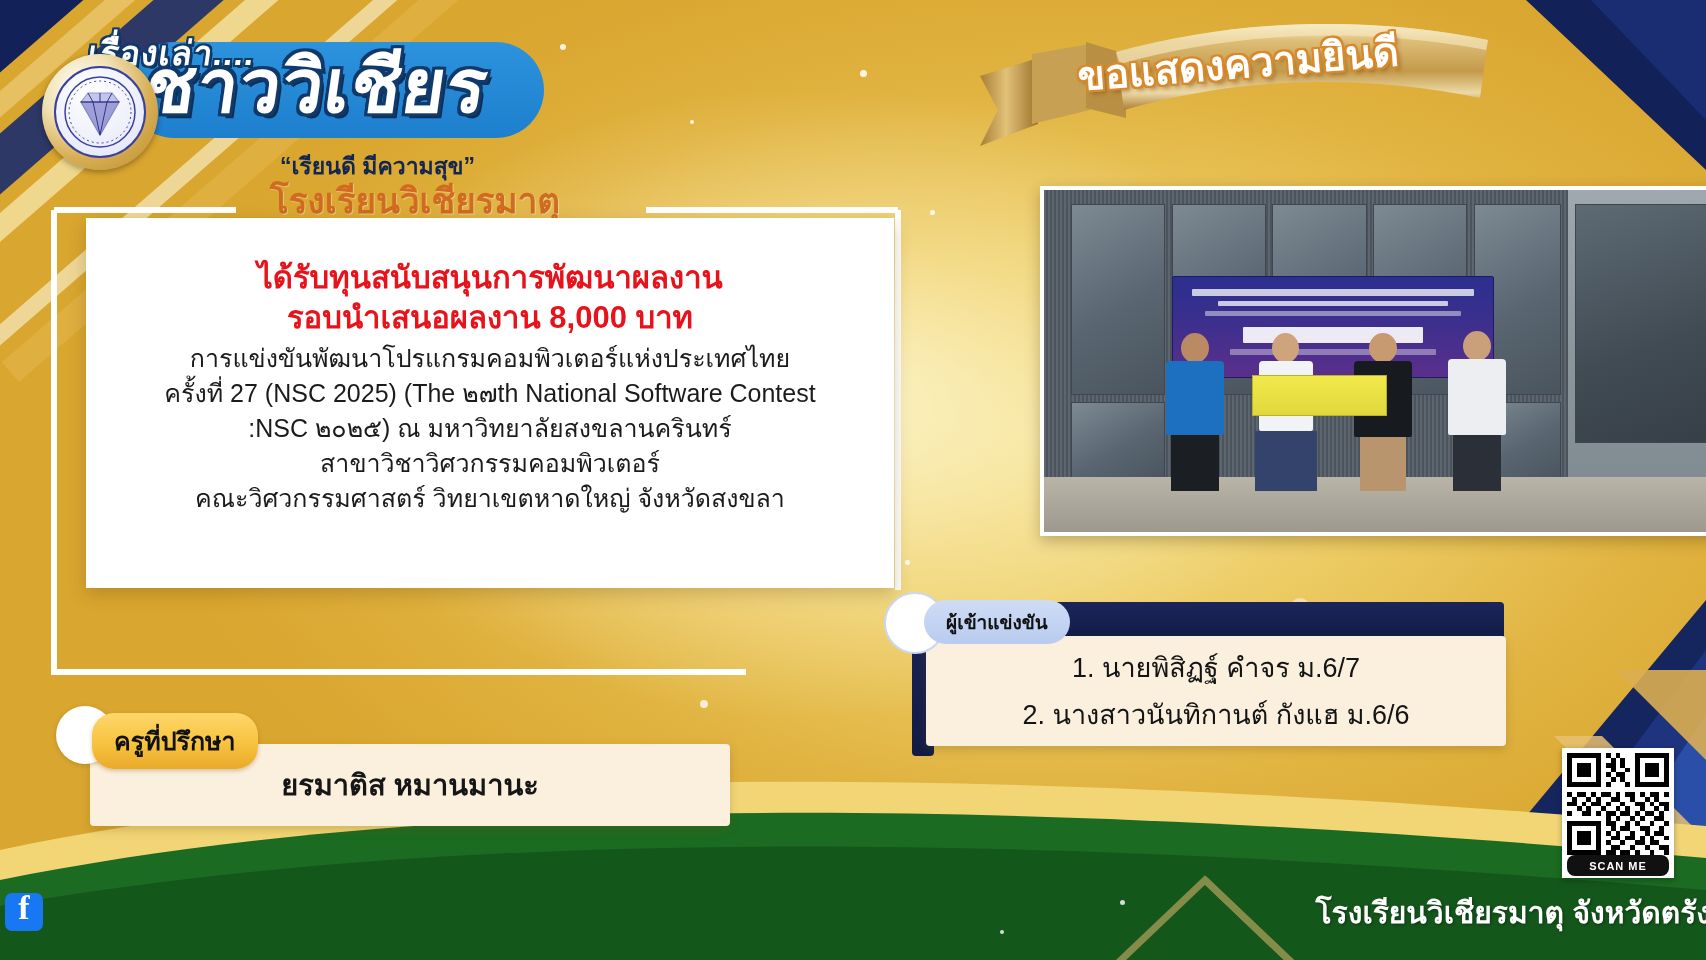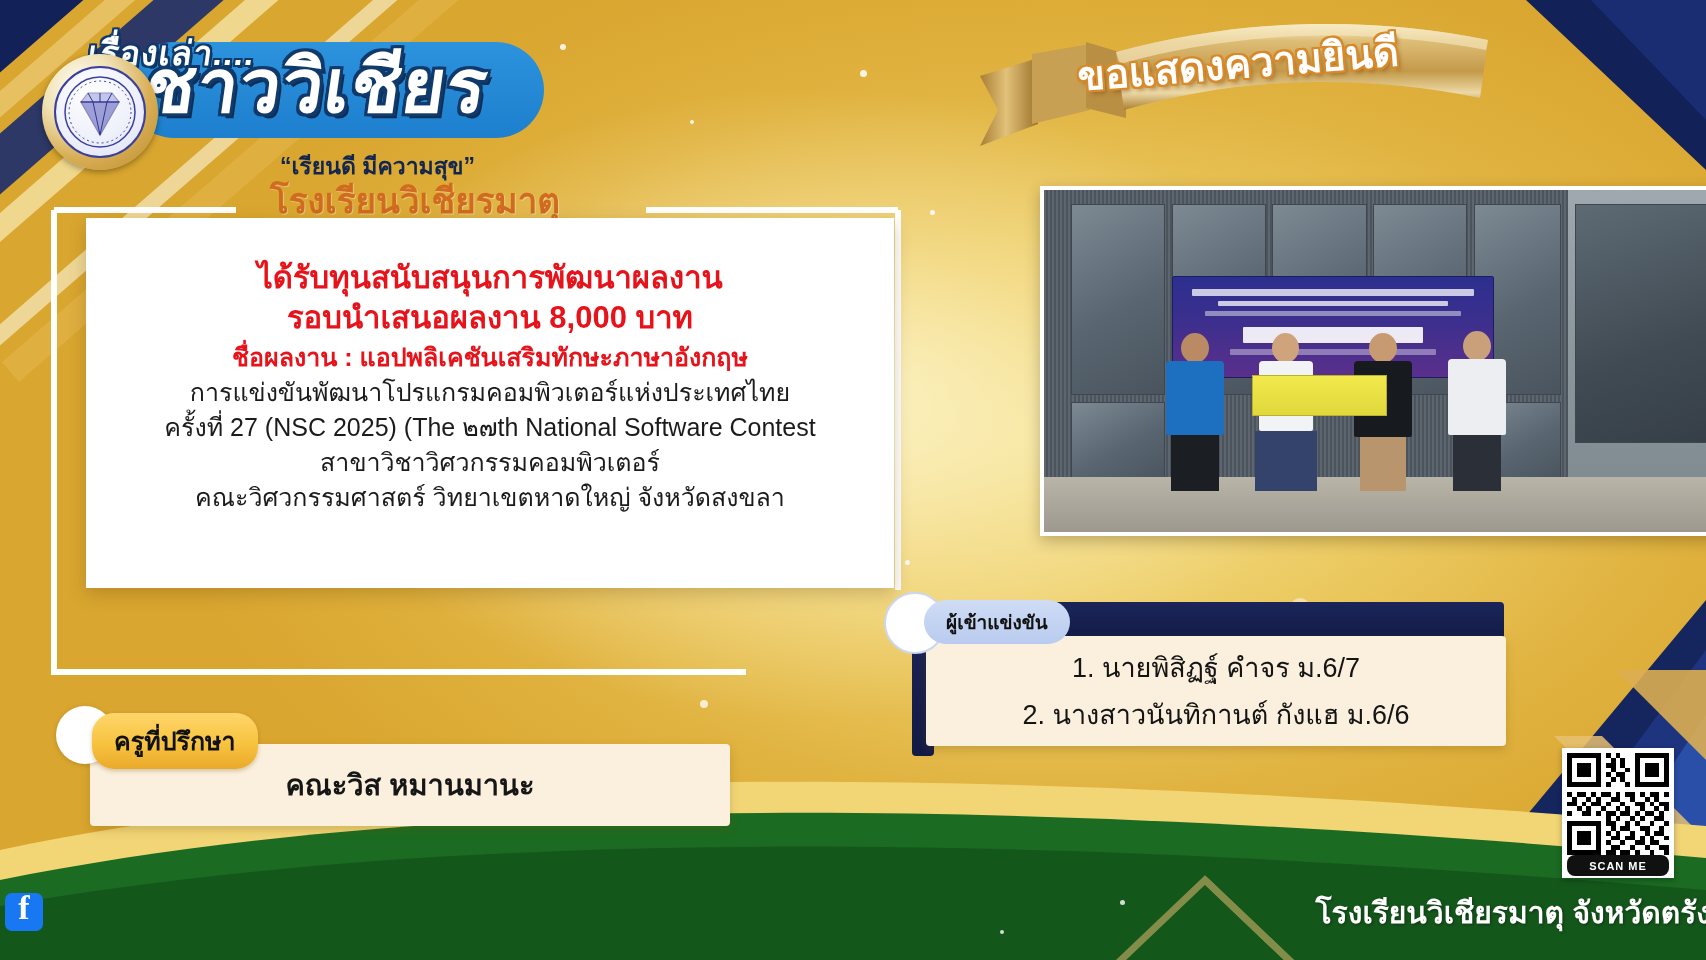--- a/index.html
+++ b/index.html
@@ -291,23 +291,23 @@
   <svg style="position:absolute;left:46px;top:170px;width:860px;height:510px;" viewBox="0 0 860 510">
     <path d="M8,40 L8,502 L700,502" fill="none" stroke="#ffffff" stroke-width="6"></path>
     <path d="M8,40 L190,40" fill="none" stroke="#ffffff" stroke-width="6"></path>
     <path d="M600,40 L852,40" fill="none" stroke="#ffffff" stroke-width="6"></path>
     <path d="M852,40 L852,420" fill="none" stroke="#ffffff" stroke-width="6"></path>
   </svg>
 
   <div class="card">
     <div class="red r1">ได้รับทุนสนับสนุนการพัฒนาผลงาน</div>
     <div class="red r2">รอบนำเสนอผลงาน 8,000 บาท</div>
-    <div class="red r3">ชื่อผลงาน : แอปพลิเคชันเสริมทักษะภาษาอังกฤษ</div>
     <div class="blk">การแข่งขันพัฒนาโปรแกรมคอมพิวเตอร์แห่งประเทศไทย</div>
     <div class="blk">ครั้งที่ 27 (NSC 2025) (The ๒๗th National Software Contest</div>
+    <div class="blk">:NSC ๒๐๒๕)  ณ มหาวิทยาลัยสงขลานครินทร์</div>
     <div class="blk">สาขาวิชาวิศวกรรมคอมพิวเตอร์</div>
     <div class="blk">คณะวิศวกรรมศาสตร์  วิทยาเขตหาดใหญ่ จังหวัดสงขลา</div>
   </div>
 
   <div class="ribbon-wrap">
     <svg style="position:absolute;left:0;top:0;width:560px;height:160px;" viewBox="0 0 560 160">
       <defs>
         <linearGradient id="gband" x1="0" y1="0" x2="0" y2="1">
           <stop offset="0%" stop-color="#fbf0cf"></stop>
           <stop offset="20%" stop-color="#ddbd77"></stop>
@@ -386,21 +386,21 @@
     <div class="s-list">
       <div>1. นายพิสิฏฐ์ คำจร  ม.6/7</div>
       <div>2. นางสาวนันทิกานต์ กังแฮ  ม.6/6</div>
     </div>
   </div>
 
   <div class="pcard t-card" style="left:56px;top:700px;width:700px;height:140px;">
     <div class="body"></div>
     <div class="dot"></div>
     <div class="tag">ครูที่ปรึกษา</div>
-    <div class="t-name">คณะวิส หมานมานะ</div>
+    <div class="t-name">ยรมาติส หมานมานะ</div>
   </div>
 
   <div class="qr">
     <svg class="qr-img" viewBox="0 0 21 21" shape-rendering="crispEdges">
       <rect width="21" height="21" fill="#fff"></rect>
       <g fill="#000">
         <rect x="0" y="0" width="7" height="1"></rect>
           <rect x="0" y="6" width="7" height="1"></rect>
         <rect x="0" y="0" width="1" height="7"></rect>
           <rect x="6" y="0" width="1" height="7"></rect>

